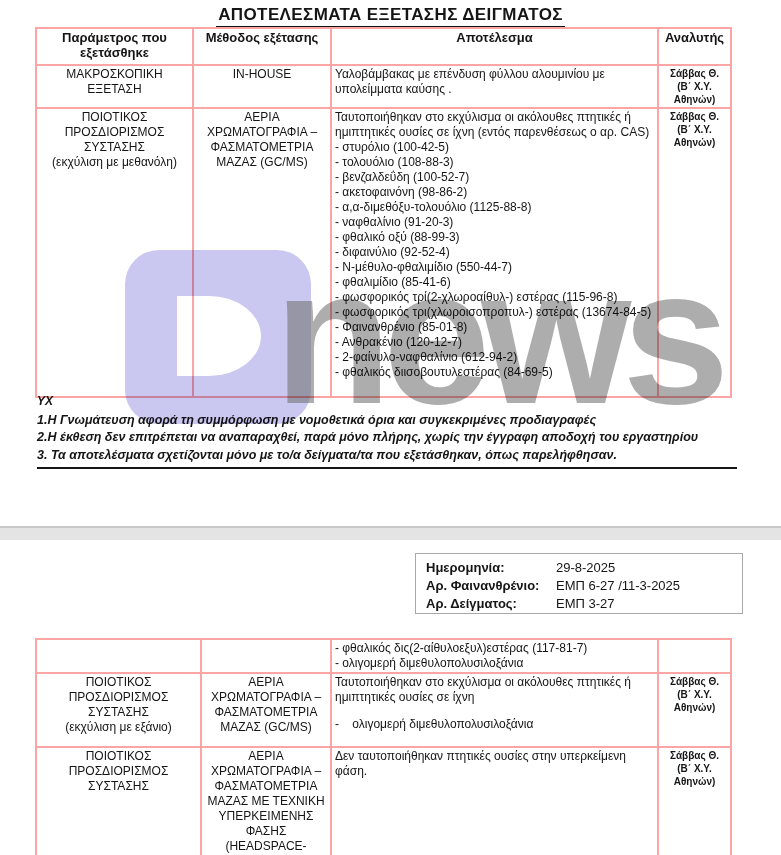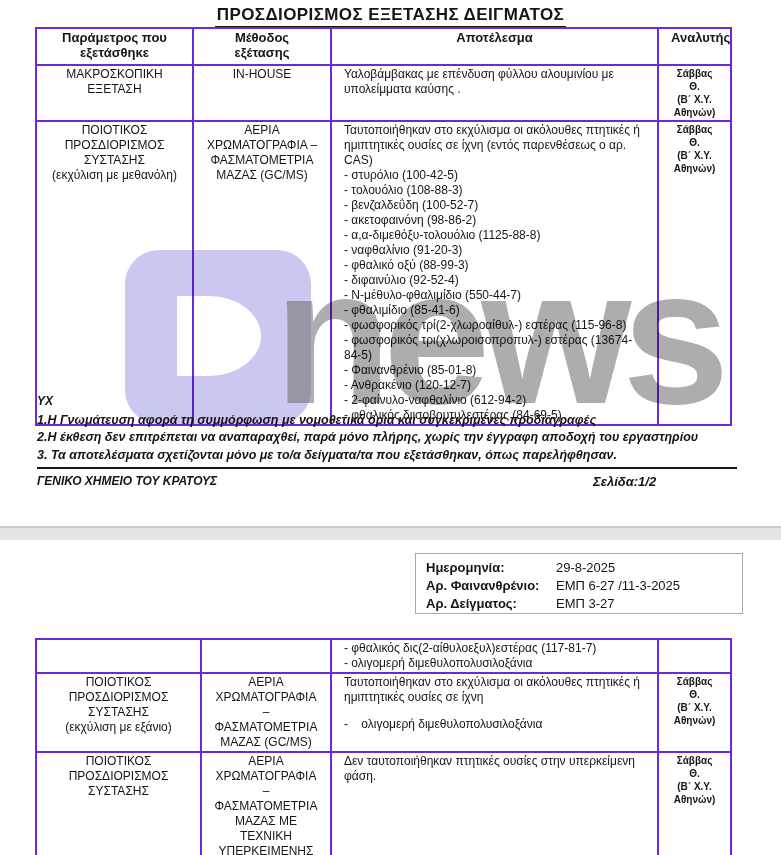--- a/index.html
+++ b/index.html
@@ -6,21 +6,21 @@
   .page{
     position:relative;width:781px;height:855px;background:#ffffff;overflow:hidden;
     font-family:"Liberation Sans","DejaVu Sans",sans-serif;color:#151515;
   }
   
   .title-wrap{position:absolute;top:5px;left:0;width:781px;text-align:center;}
   .title{display:inline-block;font-size:17px;font-weight:bold;letter-spacing:.4px;
          border-bottom:2px solid #111;padding:0 2px 1px 2px;}
   
   table.t{position:absolute;border-collapse:collapse;table-layout:fixed;background:transparent;}
-  table.t td{border:2px solid #6d28d9;vertical-align:top;padding:1px 12px;overflow:hidden;}
+  table.t td{border:2px solid #fca5a5;vertical-align:top;padding:1px 3px;overflow:hidden;}
   .t1{left:35px;top:27px;width:695px;}
   .t2{left:35px;top:638px;width:695px;}
   td.c{text-align:center;}
   td.head{font-weight:bold;font-size:13px;text-align:center;vertical-align:middle;line-height:15px;}
   td.param{font-size:12px;line-height:15px;padding-top:3px;}
   td.method{font-size:12px;line-height:15px;padding-top:3px;border-radius:7px;}
   td.res{font-size:12px;line-height:15px;text-align:left;padding:2px 4px;}
   td.analyst{font-size:10px;line-height:13px;padding-top:2px;font-weight:bold;}
   .pre{white-space:pre-line;}
   .lines{white-space:pre-line;}
@@ -48,21 +48,21 @@
            font-weight:bold;letter-spacing:-9px;color:rgba(118,118,118,.60);
            font-family:"Liberation Sans","DejaVu Sans",sans-serif;}
   .wm-d{position:absolute;left:125px;top:250px;}
 </style>
 </head>
 <body>
 
 <div class="page">
 
   <div class="title-wrap">
-    <span class="title">ΠΡΟΣΔΙΟΡΙΣΜΟΣ ΕΞΕΤΑΣΗΣ ΔΕΙΓΜΑΤΟΣ</span>
+    <span class="title">ΑΠΟΤΕΛΕΣΜΑΤΑ ΕΞΕΤΑΣΗΣ ΔΕΙΓΜΑΤΟΣ</span>
   </div>
 
   <table class="t t1">
     <colgroup>
         <col style="width:157px">
         <col style="width:138px">
         <col style="width:327px">
         <col style="width:73px">
       </colgroup>
     <tbody>
@@ -109,24 +109,20 @@
     </tr>
   </tbody>
     </table>
 
   <div class="footer">
     <div class="ps">ΥΧ</div>
     <div class="note">1.Η Γνωμάτευση αφορά τη συμμόρφωση με νομοθετικά όρια και συγκεκριμένες προδιαγραφές</div>
     <div class="note">2.Η έκθεση δεν επιτρέπεται να αναπαραχθεί, παρά μόνο πλήρης, χωρίς την έγγραφη αποδοχή του εργαστηρίου</div>
     <div class="note">3. Τα αποτελέσματα σχετίζονται μόνο με το/α δείγματα/τα που εξετάσθηκαν, όπως παρελήφθησαν.</div>
     <div class="rule"></div>
-    <div class="org-row">
-      <span>ΓΕΝΙΚΟ ΧΗΜΕΙΟ ΤΟΥ ΚΡΑΤΟΥΣ</span>
-      <span class="pageno">Σελίδα:1/2</span>
-    </div>
   </div>
 
   <div class="band"></div>
 
   <div class="infobox">
     <div class="irow">
       <span class="ilabel">Ημερομηνία:</span>
       <span class="ival">29-8-2025</span>
     </div>
     <div class="irow">

